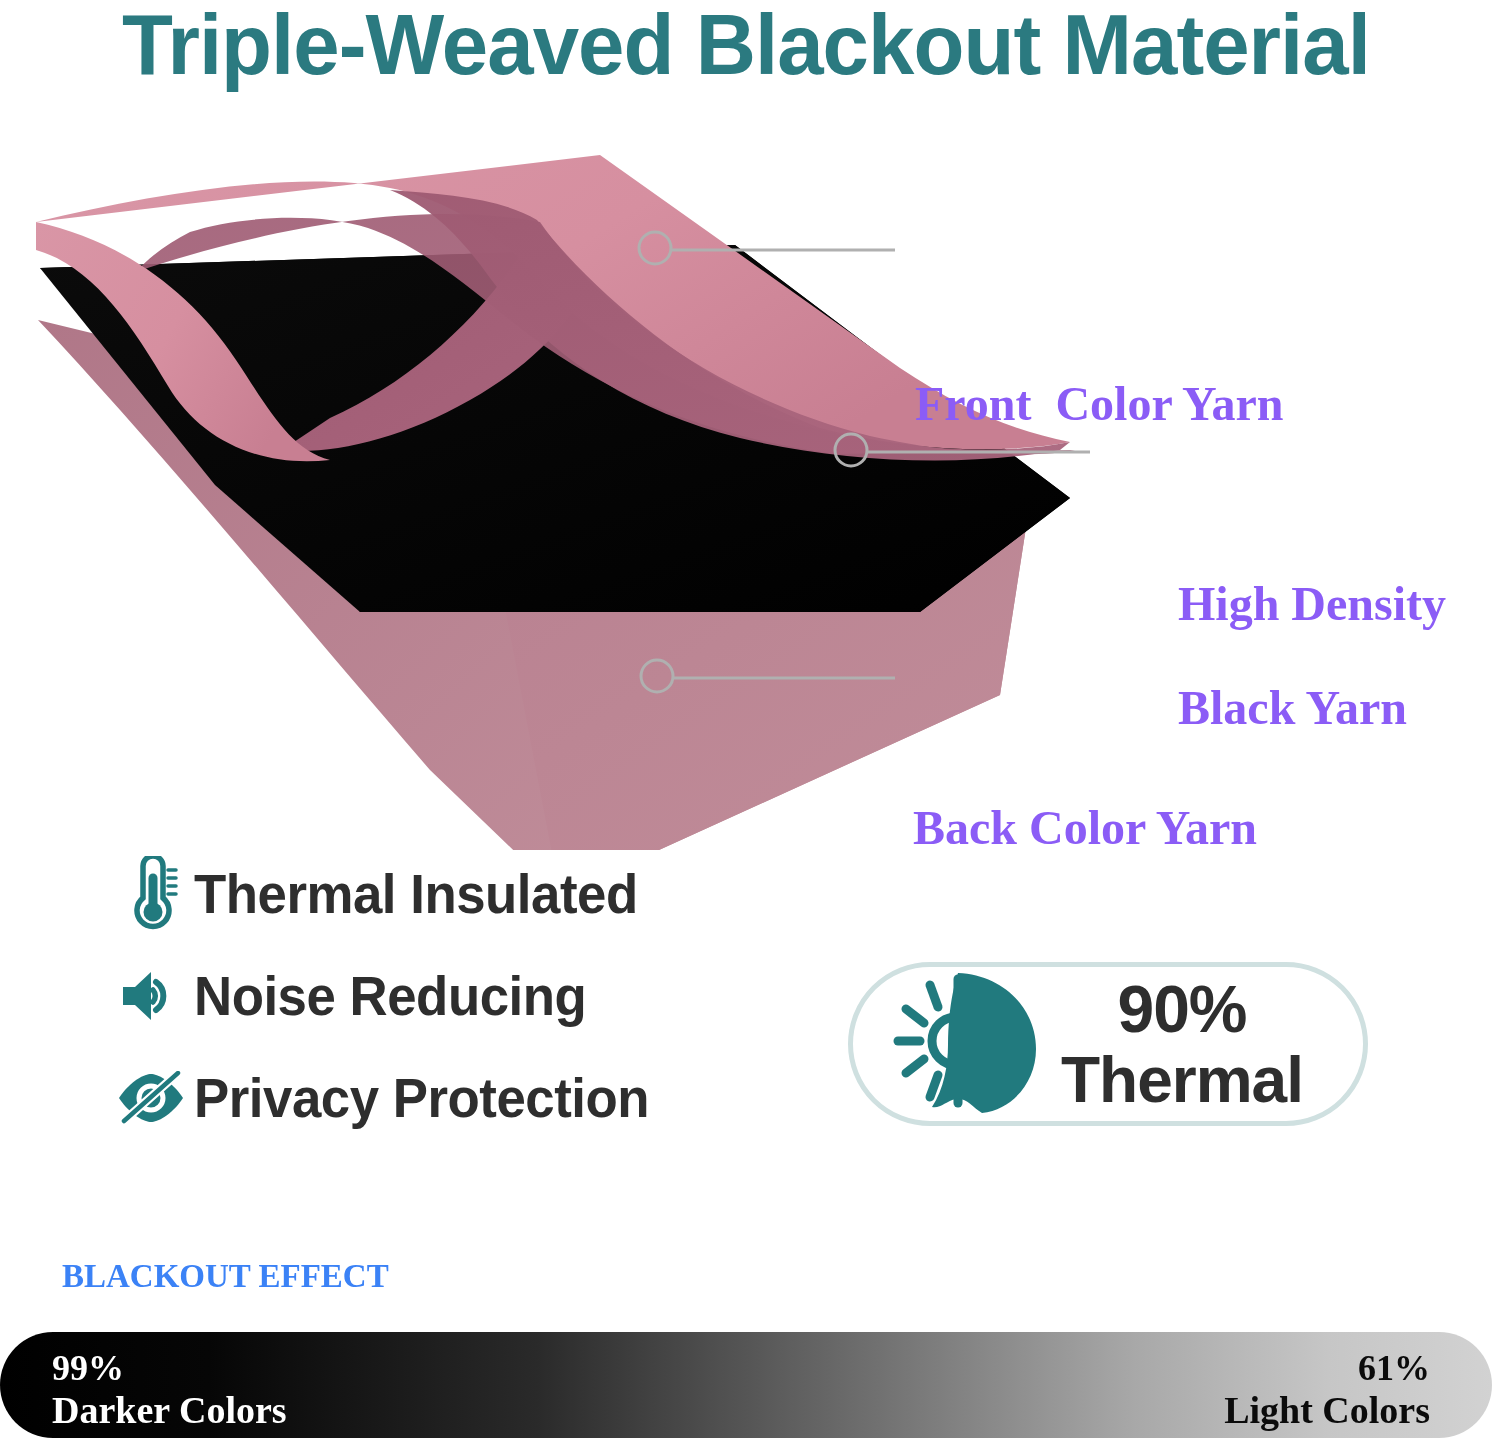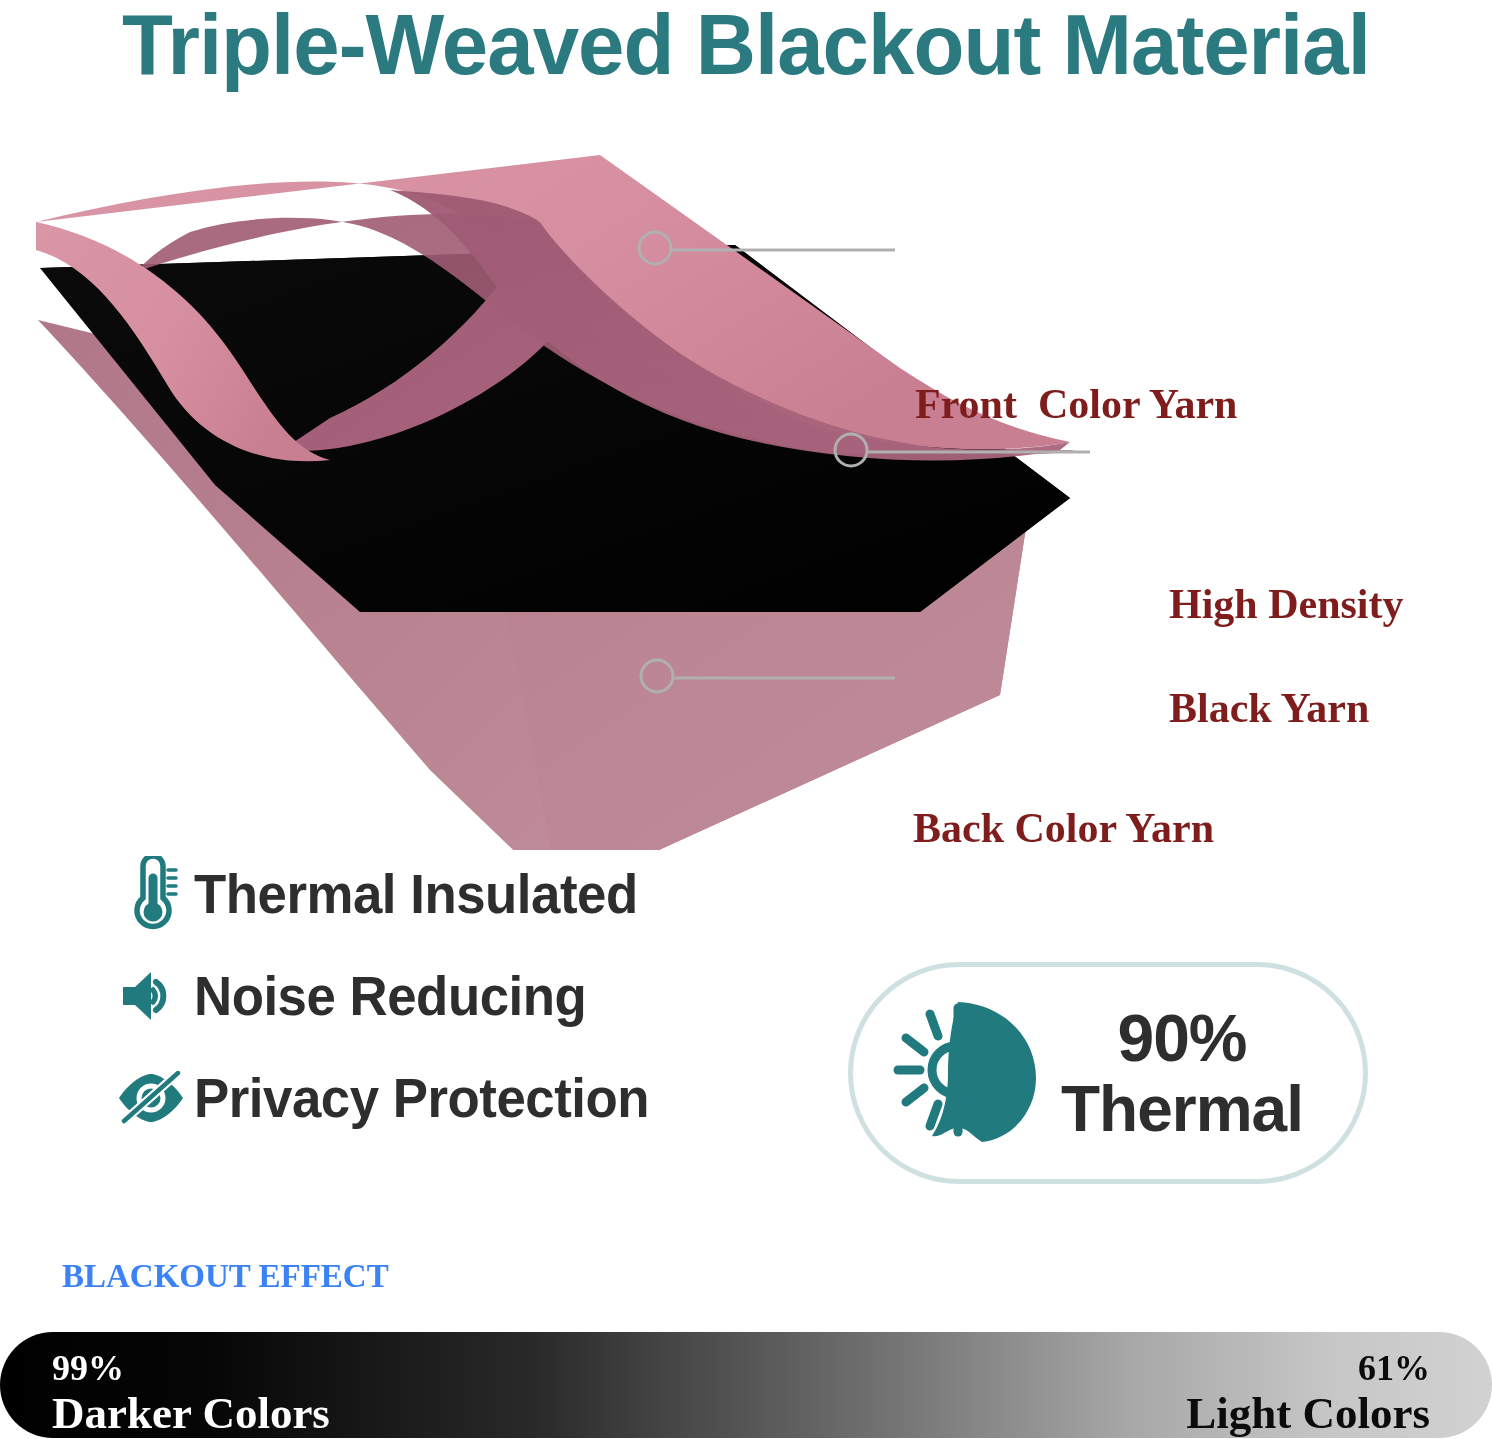--- a/index.html
+++ b/index.html
@@ -43,22 +43,22 @@
     top: 150px;
     width: 1492px;
     height: 700px;
   }
   #diagram svg { display: block; }
 
   .leader-label {
     position: absolute;
     font-family: "Liberation Serif", serif;
     font-weight: bold;
-    color: #7f1d1d;
-    font-size: 42px;
+    color: #8b5cf6;
+    font-size: 48px;
     line-height: 52px;
     white-space: pre;
   }
   #label-front { left: 915px; top: 228px; }
   #label-middle { left: 1106px; top: 376px; }
   #label-back { left: 913px; top: 652px; }
 
   
   #features {
     position: absolute;
@@ -89,21 +89,21 @@
     transform: scaleX(0.96);
     transform-origin: left center;
   }
 
   
   #badge {
     position: absolute;
     left: 848px;
     top: 962px;
     width: 520px;
-    height: 222px;
+    height: 164px;
     border: 5px solid #CFE0E0;
     border-radius: 111px;
     background: #ffffff;
     display: flex;
     align-items: center;
     box-sizing: border-box;
   }
   #badge-icon {
     flex: 0 0 190px;
     display: flex;
@@ -148,21 +148,21 @@
   }
   .bar-block {
     position: absolute;
     font-family: "Liberation Serif", serif;
     font-weight: bold;
     line-height: 1.0;
   }
   #bar-left { left: 52px; top: 18px; color: #ffffff; text-align: left; }
   #bar-right { right: 62px; top: 18px; color: #0b0b0b; text-align: right; }
   .bar-pct { font-size: 36px; display: block; }
-  .bar-sub { font-size: 45px; display: block; margin-top: 5px; }
+  .bar-sub { font-size: 38px; display: block; margin-top: 5px; }
 </style>
 </head>
 <body>
 
 <div id="page">
 
   <div id="title">Triple-Weaved Blackout Material</div>
 
   <div id="diagram">
     <svg width="1492" height="700" viewBox="0 0 1492 700" xmlns="http://www.w3.org/2000/svg">

